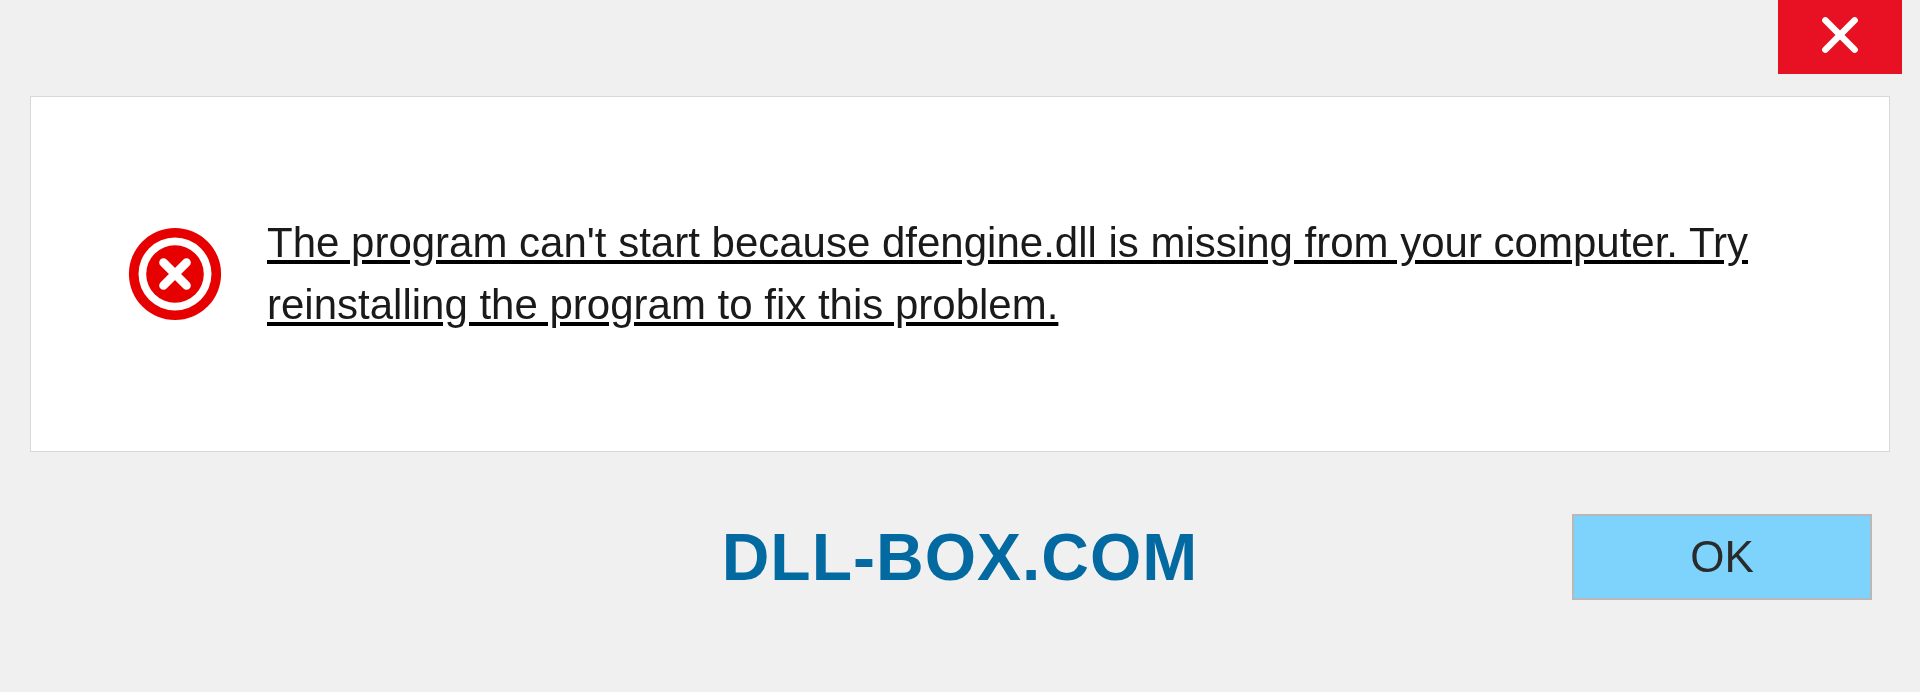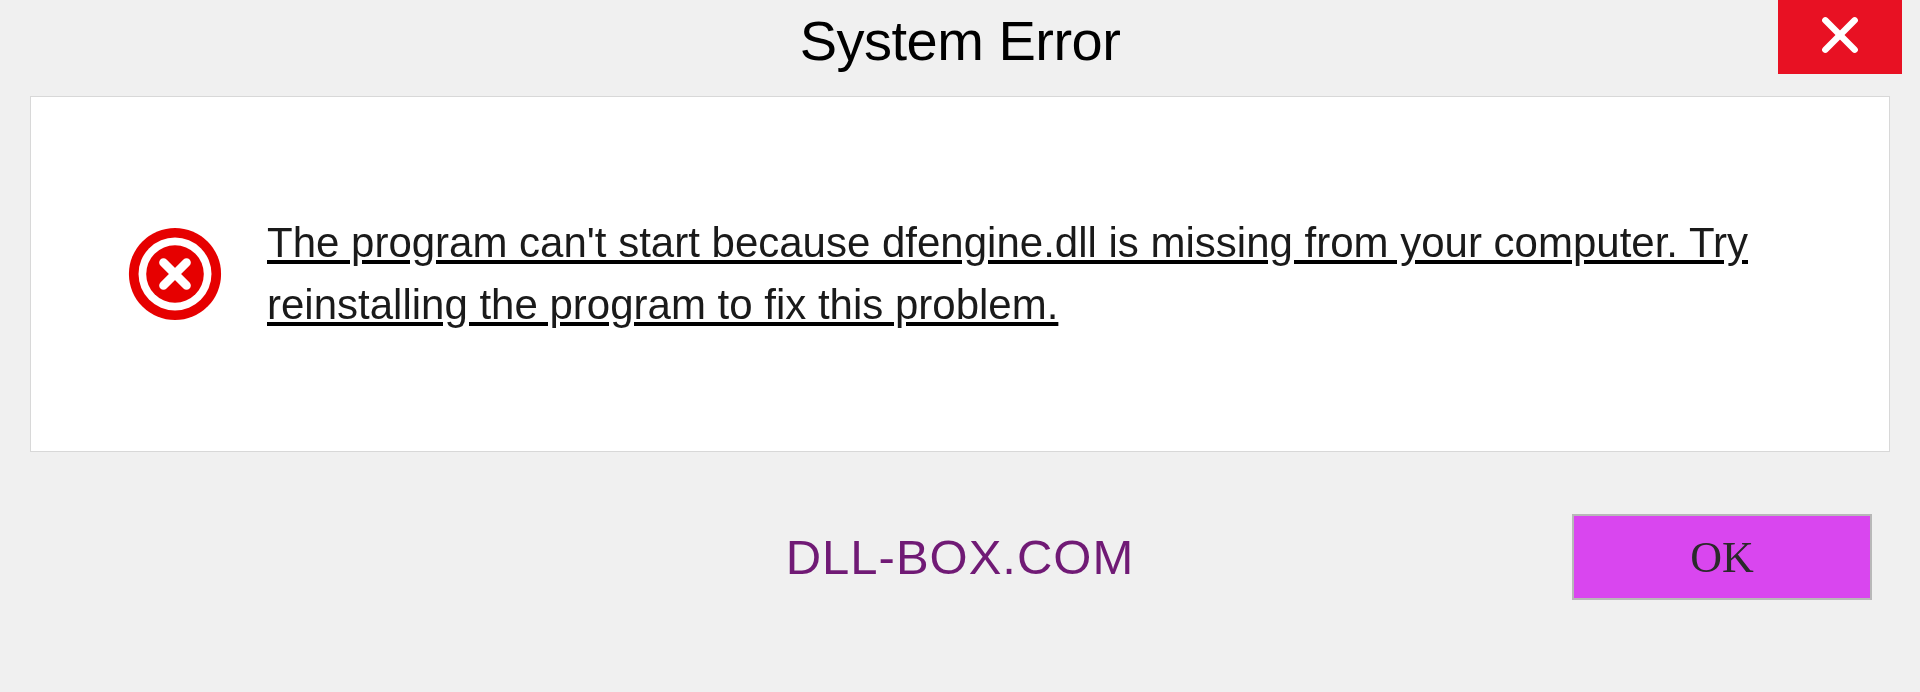--- a/index.html
+++ b/index.html
@@ -86,46 +86,45 @@
       display: flex;
       align-items: center;
       justify-content: flex-end;
       padding: 0 30px 0 0;
       position: relative;
     }
     .watermark {
       position: absolute;
       left: 50%;
       transform: translateX(-50%);
-      font-size: 49px;
-      font-weight: 400;
-      color: #701a75;
+      font-size: 66px;
+      font-weight: 700;
+      color: #0369a1;
       letter-spacing: 1px;
       font-family: Arial, sans-serif;
     }
     .ok-button {
       width: 300px;
       height: 86px;
-      background: #d946ef;
+      background: #7dd3fc;
       border: 2px solid #b8b8b8;
       font-size: 44px;
       color: #2a2a2a;
       display: flex;
       align-items: center;
       justify-content: center;
       cursor: pointer;
-      font-family: Liberation Serif, serif;
+      font-family: Liberation Sans, sans-serif;
     }
   </style>
 </head>
 <body>
 
 <div class="dialog">
   <div class="title-bar">
-    <div class="title-text">System Error</div>
     <div class="close-button">
       <span>
         <svg viewBox="0 0 24 24" fill="none" stroke="#ffffff" stroke-width="3.5" stroke-linecap="round">
           <line x1="4" y1="4" x2="20" y2="20"></line>
           <line x1="20" y1="4" x2="4" y2="20"></line>
         </svg>
       </span>
     </div>
   </div>
 

